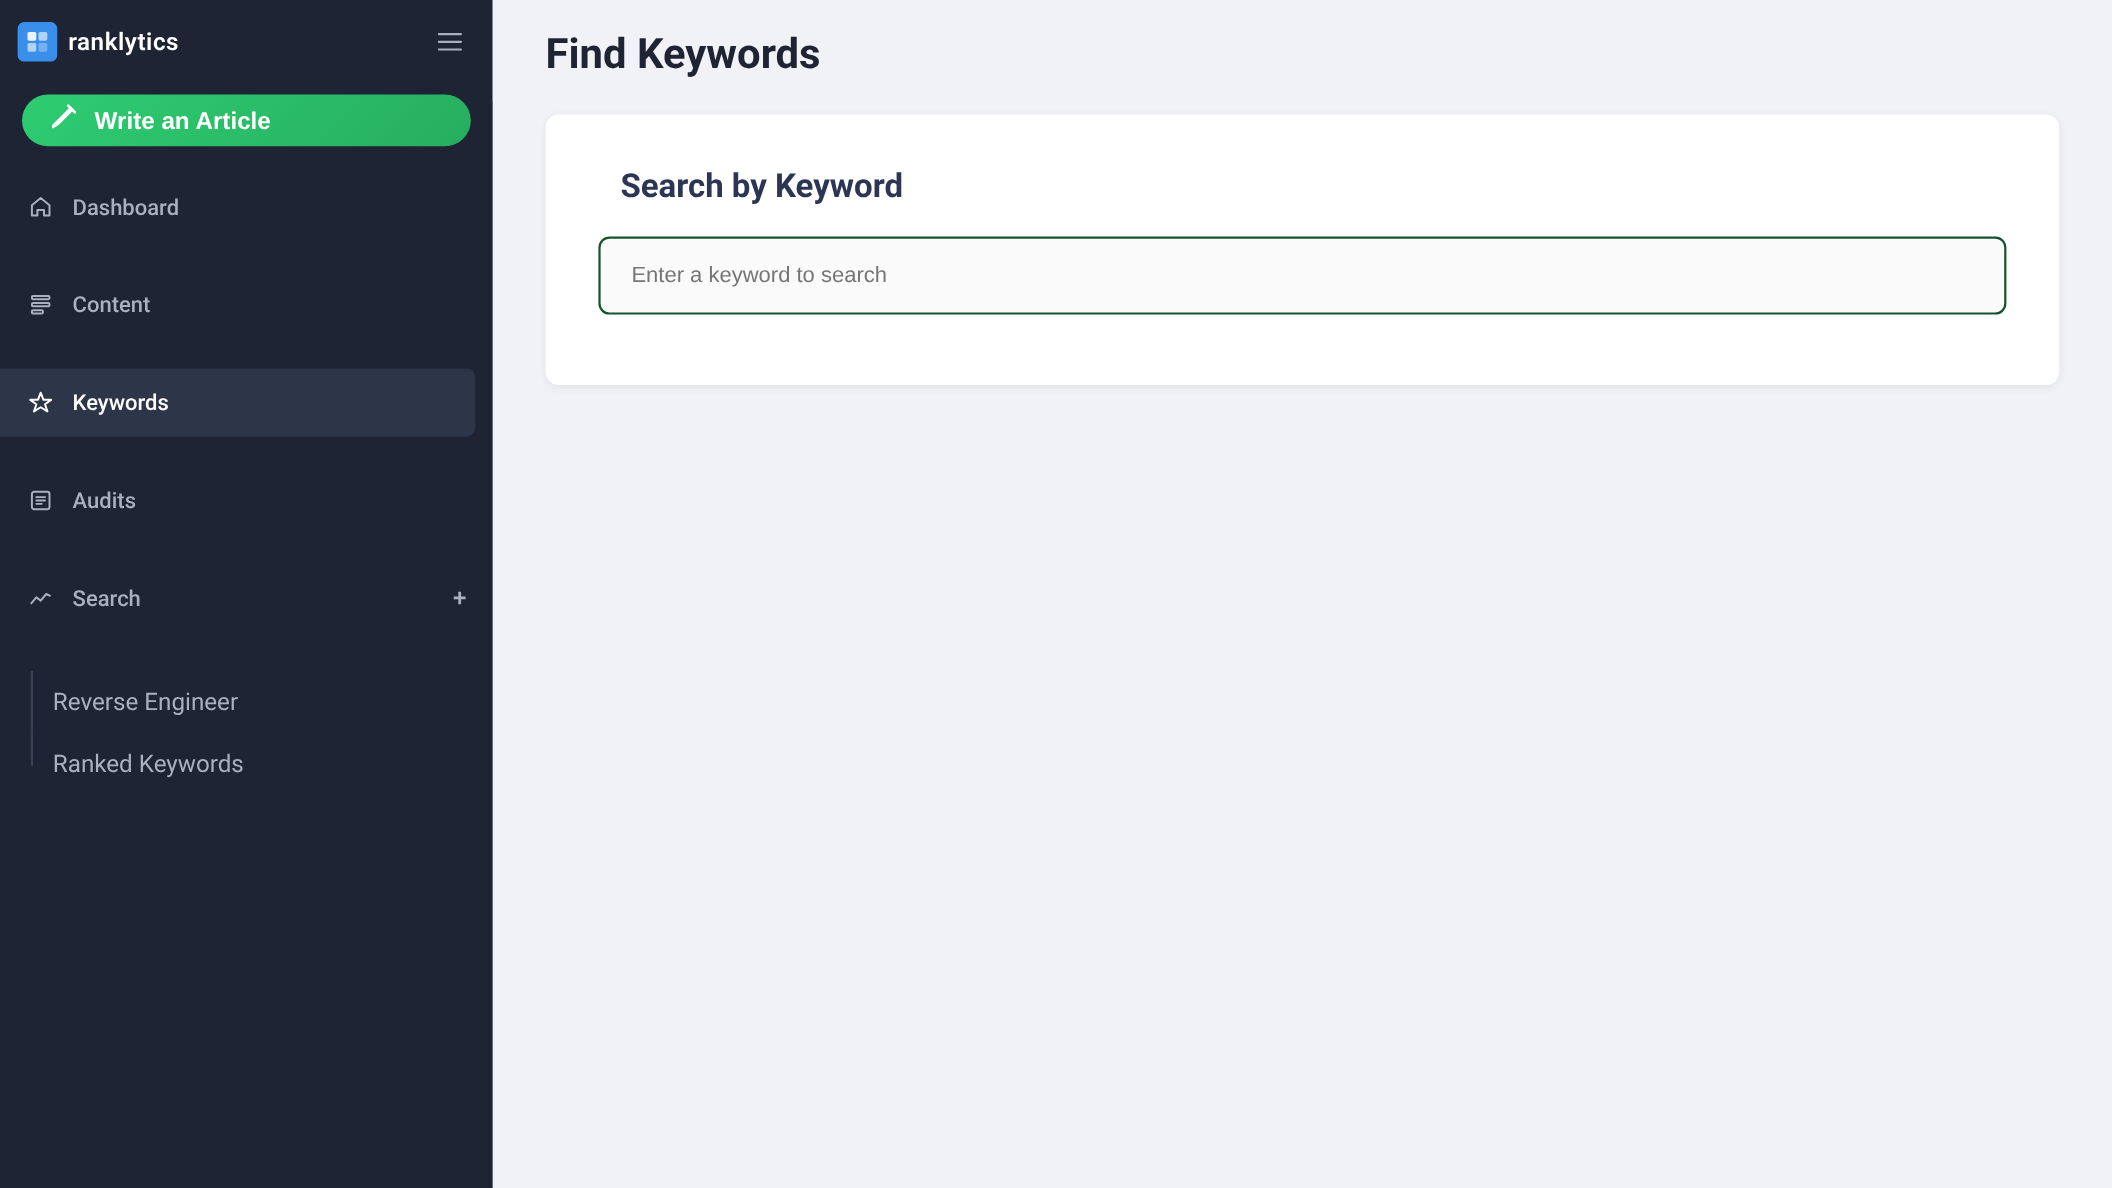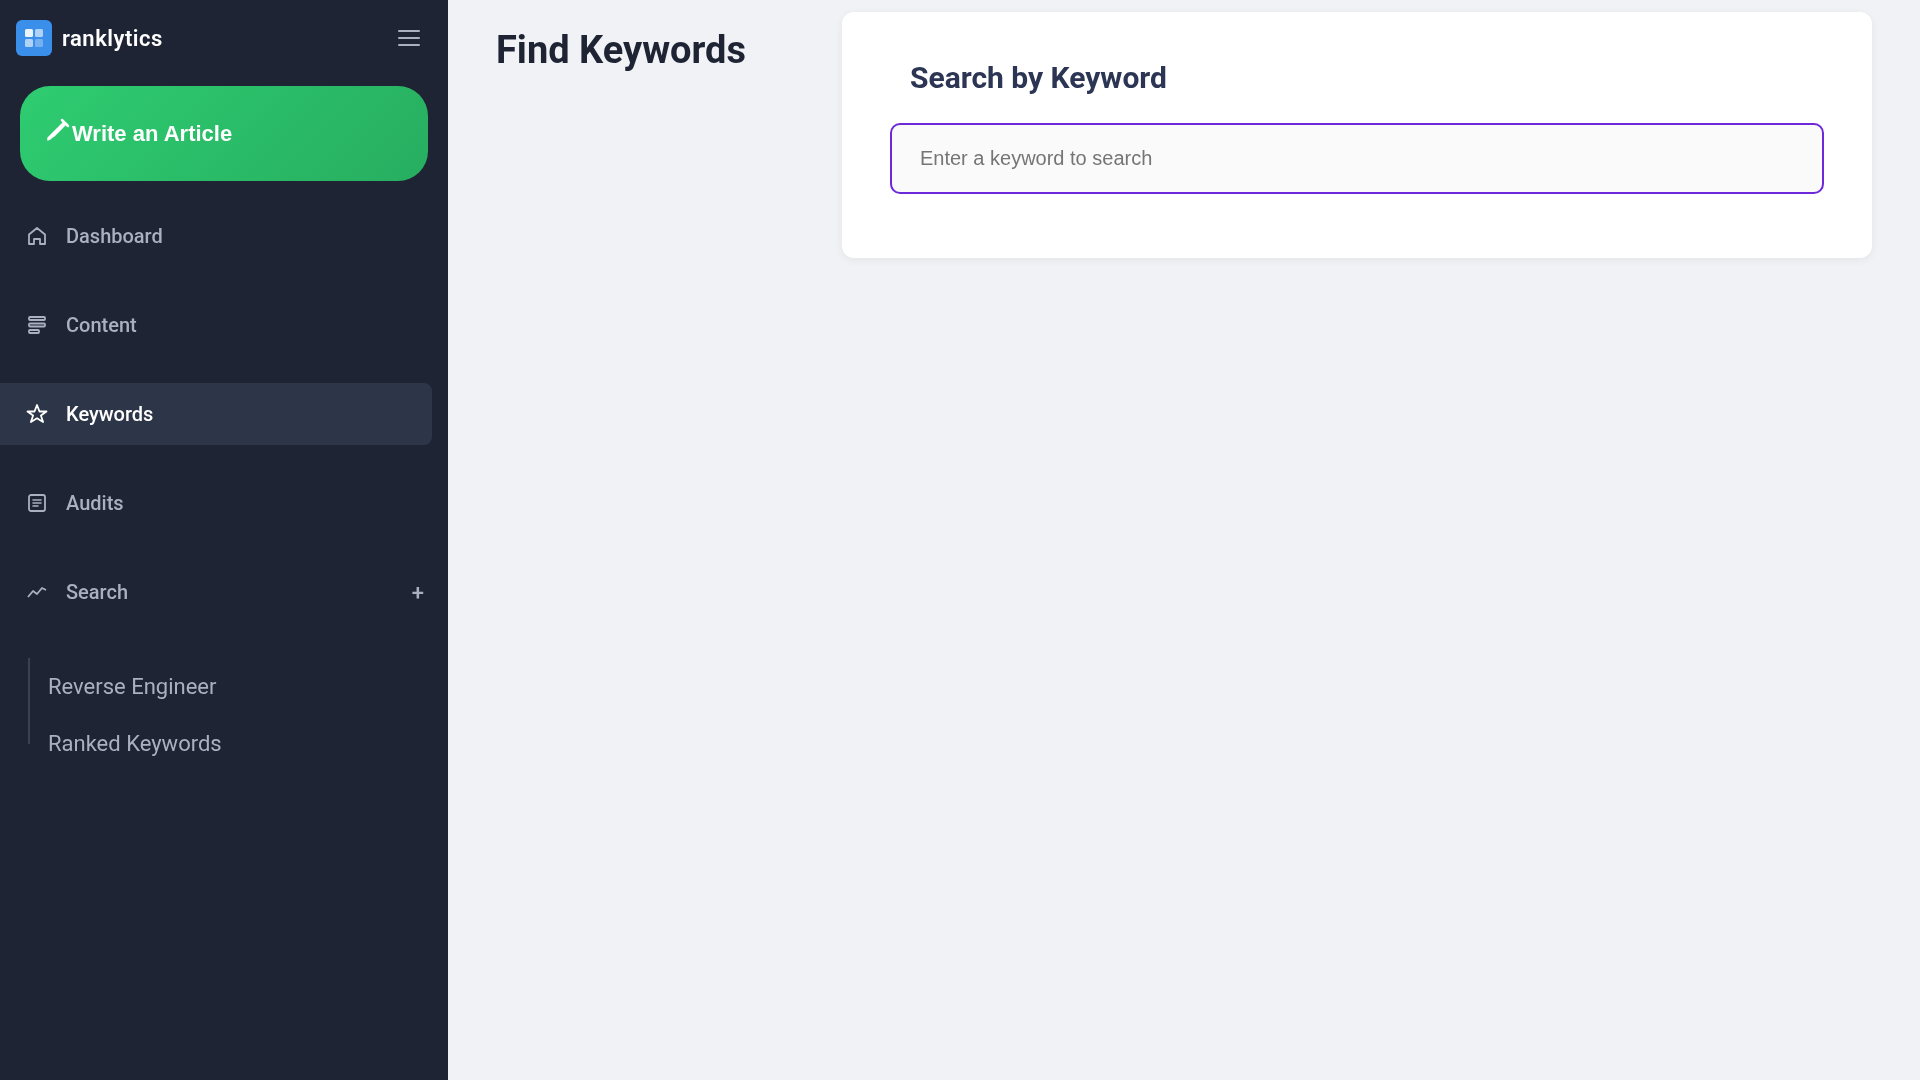--- a/index.html
+++ b/index.html
@@ -78,27 +78,28 @@
       height: 2px;
       background: #aab0c0;
       border-radius: 2px;
     }
 
     .write-article-btn {
       margin: 10px 20px 24px 20px;
       background: linear-gradient(135deg, #2ecc71, #27ae60);
       border: none;
       border-radius: 30px;
-      padding: 30px 24px;
+      padding: 6px 24px;
       color: white;
       font-size: 22px;
       font-weight: 700;
       cursor: pointer;
       display: flex;
       align-items: center;
+      gap: 14px;
       text-align: left;
       width: calc(100% - 40px);
     }
 
     .write-article-btn .pencil-icon {
       font-size: 26px;
     }
 
     .nav-items {
       display: flex;
@@ -178,21 +179,21 @@
       height: 50%;
       bottom: auto;
     }
 
     
     .main-content {
       flex: 1;
       background: #f0f2f5;
       height: 100%;
       display: flex;
-      flex-direction: row;
+      flex-direction: column;
     }
 
     .main-header {
       padding: 28px 48px 20px 48px;
       background: #f0f2f5;
     }
 
     .page-title {
       font-size: 38px;
       font-weight: 700;
@@ -218,21 +219,21 @@
       font-weight: 700;
       color: #2c3654;
       margin-bottom: 28px;
       margin-left: 20px;
     }
 
     .keyword-search-input {
       width: 100%;
       padding: 22px 28px;
       font-size: 20px;
-      border: 2px solid #6d28d9;
+      border: 2px solid #14532d;
       border-radius: 10px;
       color: #999;
       outline: none;
       background: #fafafa;
     }
   </style>
 </head>
 <body>
 
 <div class="sidebar">

